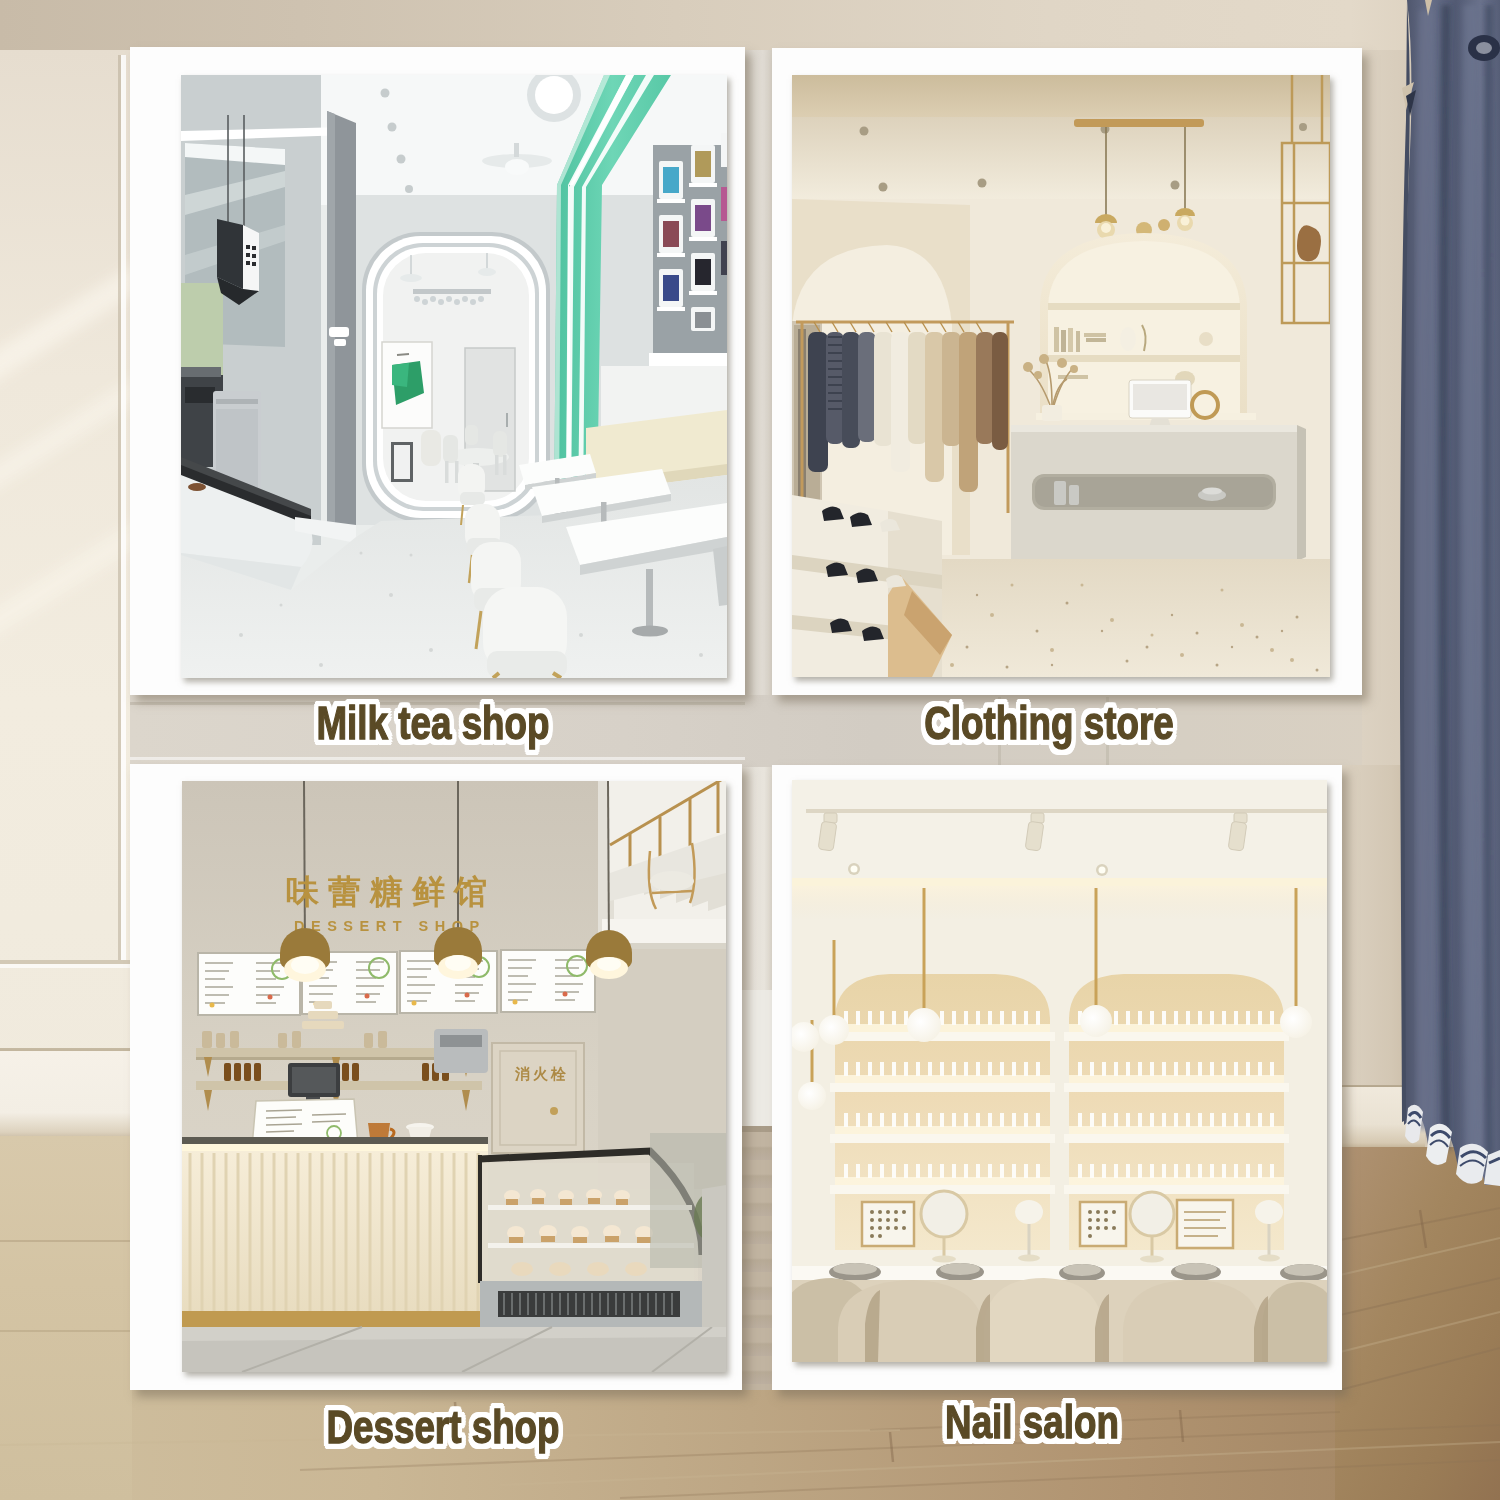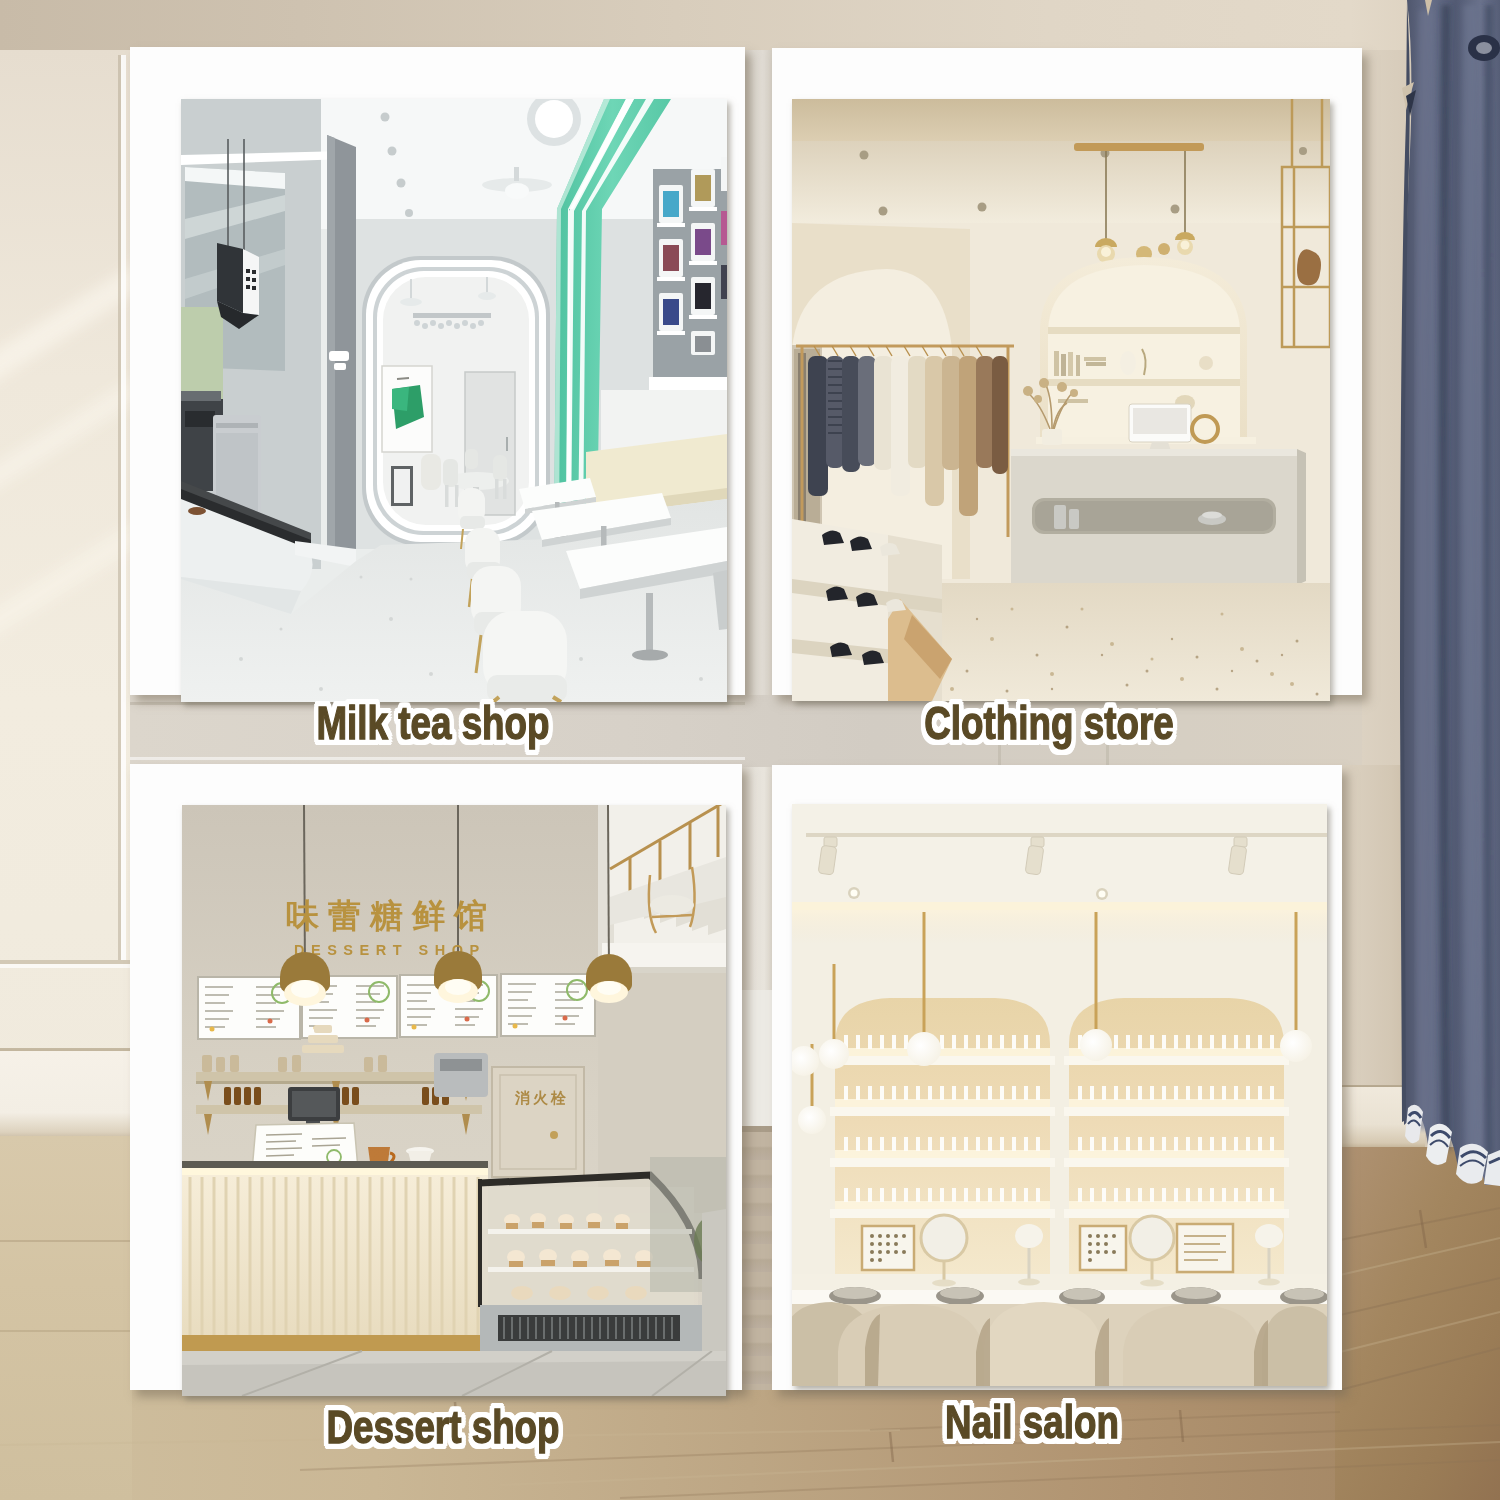--- a/index.html
+++ b/index.html
@@ -9,21 +9,21 @@
   .abs{position:absolute;}
   .caption{position:absolute;font-weight:bold;font-size:46px;color:#5a4a26;-webkit-text-stroke:1.3px #5a4a26;white-space:nowrap;
      text-shadow:
        -5px -5px 0 #fff, 5px -5px 0 #fff, -5px 5px 0 #fff, 5px 5px 0 #fff,
        -6px 0 0 #fff, 6px 0 0 #fff, 0 -6px 0 #fff, 0 6px 0 #fff,
        -4px -6px 0 #fff, 4px -6px 0 #fff, -4px 6px 0 #fff, 4px 6px 0 #fff,
        -6px -3px 0 #fff, 6px -3px 0 #fff, -6px 3px 0 #fff, 6px 3px 0 #fff,
        -2px -6px 0 #fff, 2px -6px 0 #fff, -2px 6px 0 #fff, 2px 6px 0 #fff,
        0 0 7px #fff, 0 0 7px #fff;}
   .card{position:absolute;background:#fdfdfd;box-shadow:6px 7px 9px rgba(120,108,88,0.50);}
-  .photo{position:absolute;overflow:hidden;box-shadow:3px 4px 6px rgba(120,115,100,0.55);margin-top:24px;}
+  .photo{position:absolute;overflow:hidden;box-shadow:3px 4px 6px rgba(120,115,100,0.55);}
 </style>
 </head>
 <body>
 
 <div class="abs" style="left:0;top:0;width:1500px;height:50px;
   background:linear-gradient(90deg,#c8bba8 0%,#cec2b0 20%,#d8cdbc 45%,#e0d6c6 70%,#e3d9c9 90%,#d7cbb8 100%);
   border-bottom:2px solid rgba(165,150,125,0.35);"></div>
 
 <div class="abs" style="left:0;top:50px;width:132px;height:1090px;
   background:linear-gradient(180deg,#e6ddcf 0%,#efe8db 30%,#f2ecdf 60%,#f0eadd 100%);"></div>

